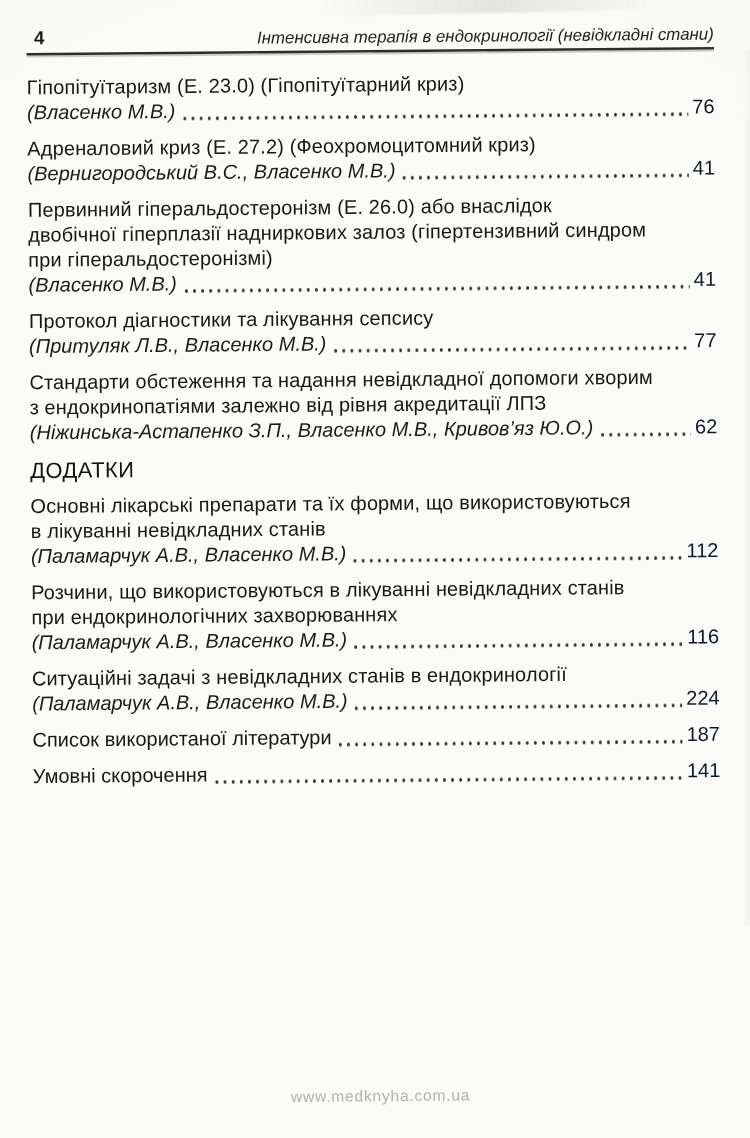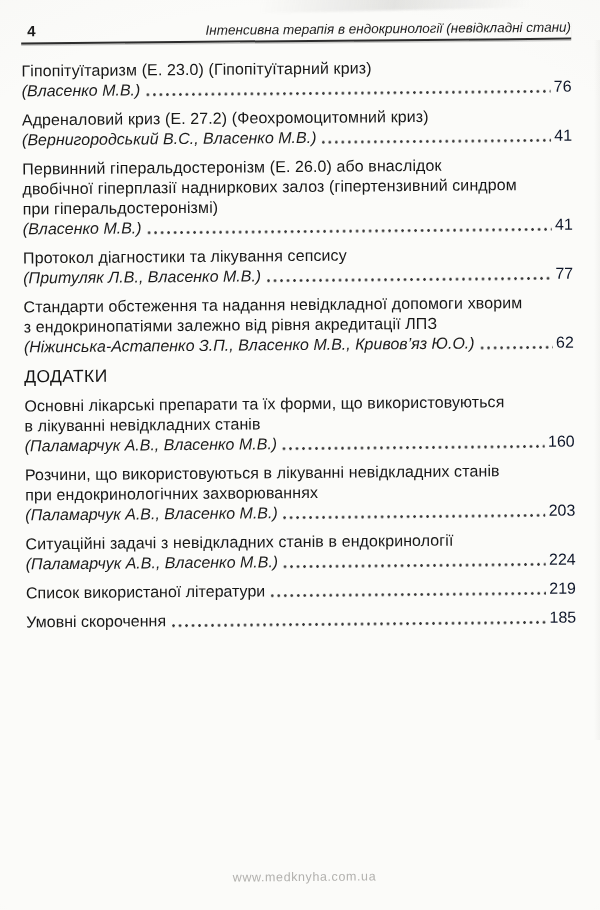--- a/index.html
+++ b/index.html
@@ -180,50 +180,50 @@
           <span class="pg">62</span>
         </div>
       </div>
       <div class="toc-heading">ДОДАТКИ</div>
       <div class="toc-entry">
         <div class="line">Основні лікарські препарати та їх форми, що використовуються</div>
         <div class="line">в лікуванні невідкладних станів</div>
         <div class="leader-row">
           <span class="authors">(Паламарчук А.В., Власенко М.В.)</span>
           <span class="dots"></span>
-          <span class="pg">160</span>
+          <span class="pg">112</span>
         </div>
       </div>
       <div class="toc-entry">
         <div class="line">Розчини, що використовуються в лікуванні невідкладних станів</div>
         <div class="line">при ендокринологічних захворюваннях</div>
         <div class="leader-row">
           <span class="authors">(Паламарчук А.В., Власенко М.В.)</span>
           <span class="dots"></span>
-          <span class="pg">203</span>
+          <span class="pg">116</span>
         </div>
       </div>
       <div class="toc-entry">
         <div class="line">Ситуаційні задачі з невідкладних станів в ендокринології</div>
         <div class="leader-row">
           <span class="authors">(Паламарчук А.В., Власенко М.В.)</span>
           <span class="dots"></span>
           <span class="pg">224</span>
         </div>
       </div>
       <div class="toc-entry">
         <div class="leader-row">
           <span class="leader-title">Список використаної літератури</span>
           <span class="dots"></span>
-          <span class="pg">219</span>
+          <span class="pg">187</span>
         </div>
       </div>
       <div class="toc-entry">
         <div class="leader-row">
           <span class="leader-title">Умовні скорочення</span>
           <span class="dots"></span>
-          <span class="pg">185</span>
+          <span class="pg">141</span>
         </div>
       </div>
     </div>
 
   <div class="footer">www.medknyha.com.ua</div>
 </div>
 
 </body></html>

